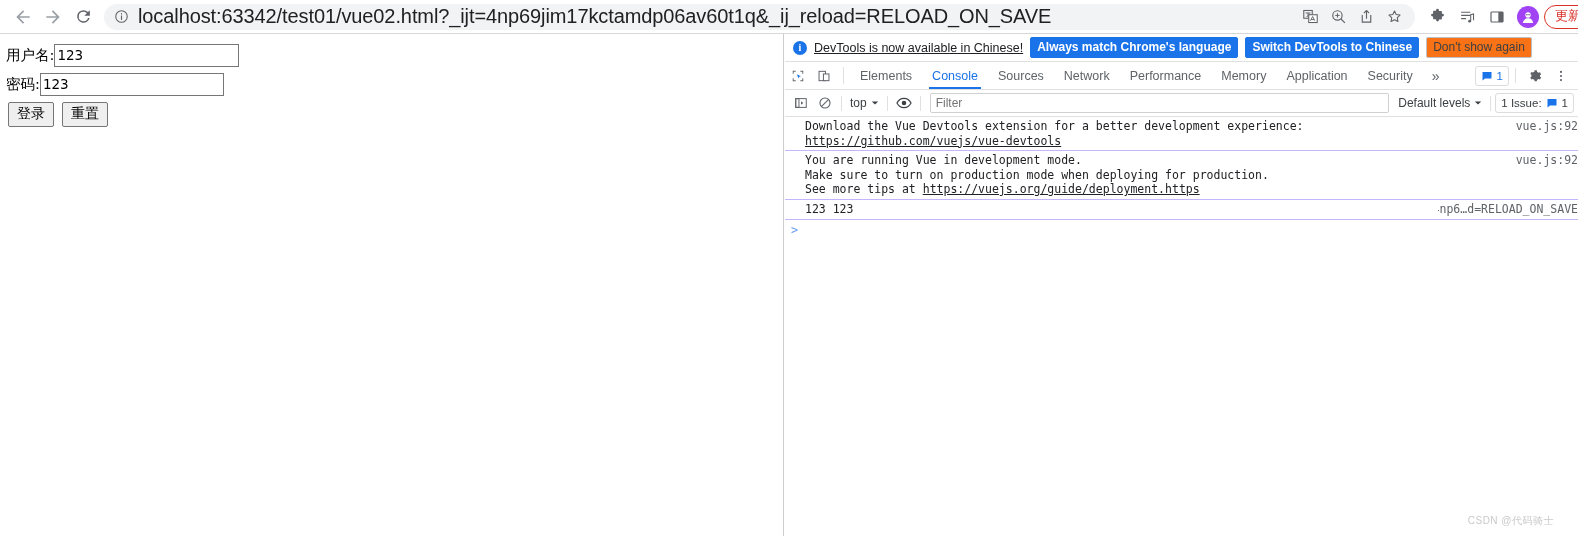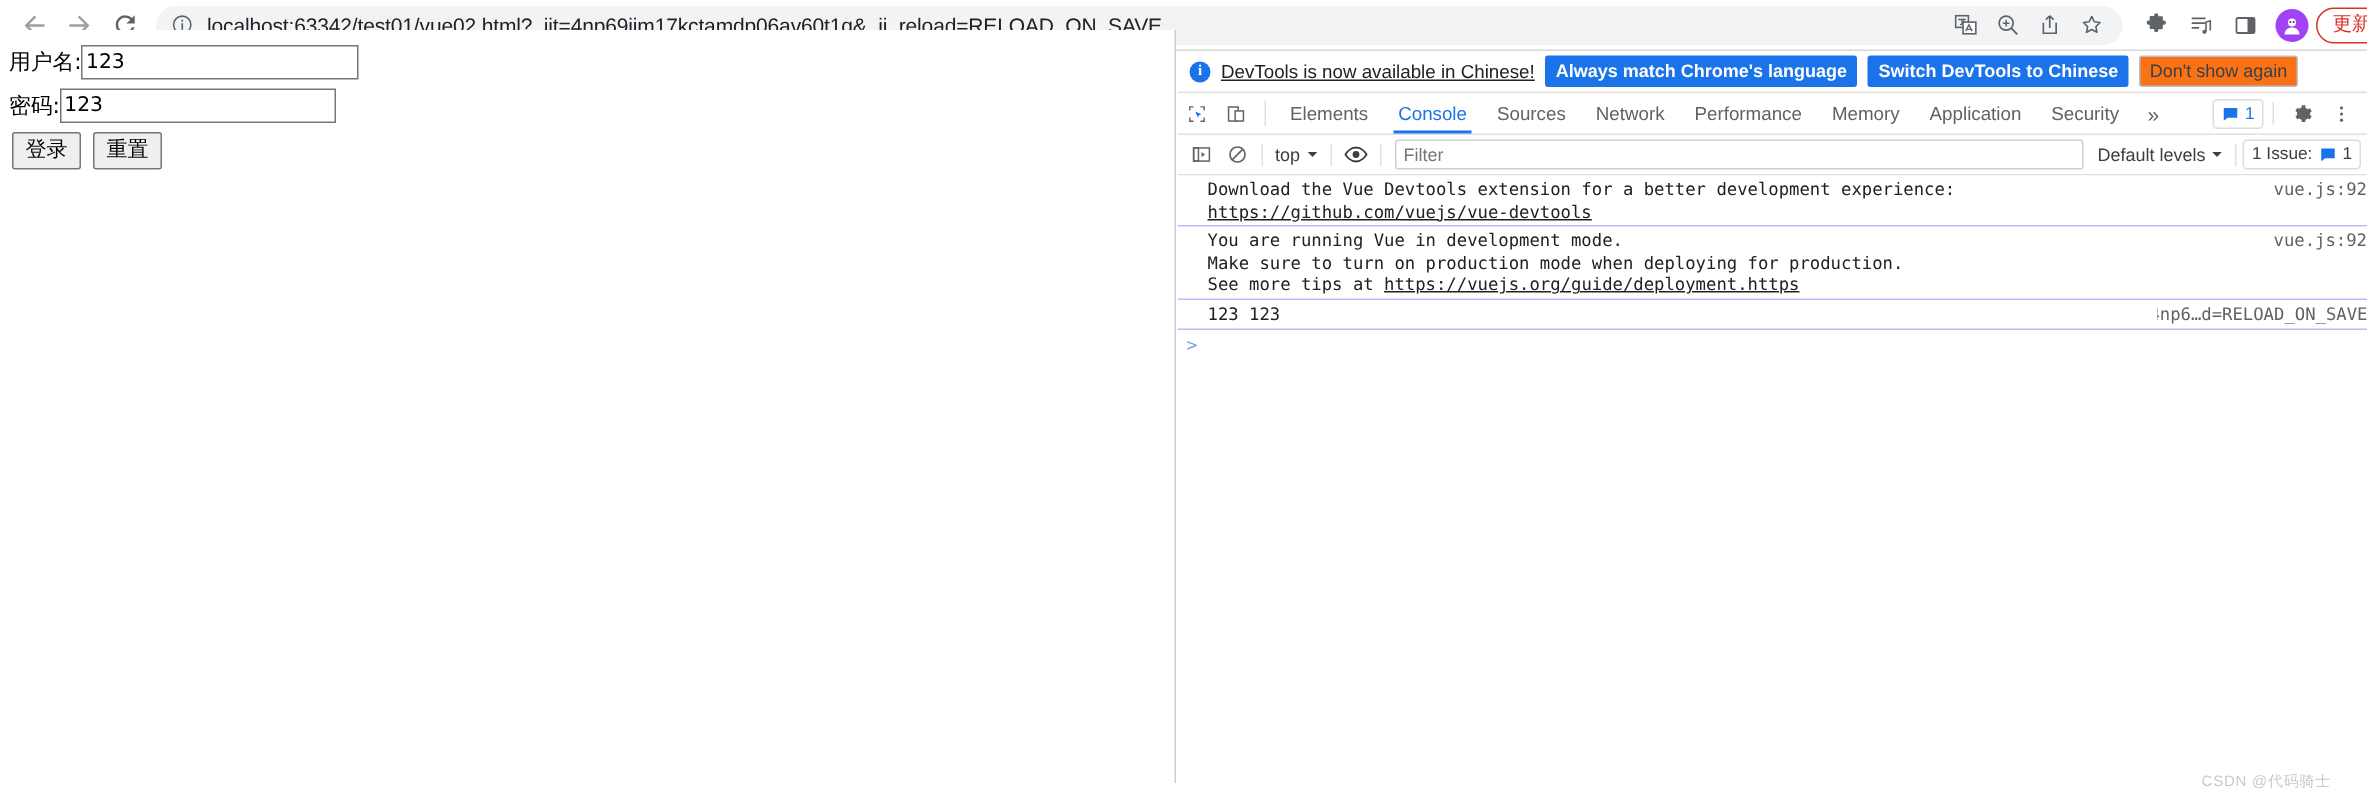--- a/index.html
+++ b/index.html
@@ -48,21 +48,21 @@
     box-sizing: border-box;
     min-width: 0;
   }
   .omnibox-info {
     width: 18px; height: 18px;
     flex: 0 0 auto;
     display: flex; align-items: center; justify-content: center;
     margin-right: 8px;
   }
   .omnibox-url {
-    font-size: 14px;
+    font-size: 20px;
     color: #202124;
     white-space: nowrap;
     overflow: hidden;
     letter-spacing: -0.1px;
   }
   .omnibox-icons {
     display: flex; align-items: center;
     flex: 0 0 auto;
     margin-left: auto;
   }
@@ -100,21 +100,21 @@
   .toolbar-shadow {
     position: absolute;
     left: 0; top: 33px;
     width: 1578px; height: 1px;
     background: #d8d8d8;
   }
 
   
   .page-area {
     position: absolute;
-    left: 0; top: 20px;
+    left: 0; top: 34px;
     width: 784px;
     height: 502px;
     background: #ffffff;
     border-right: 1px solid #cdcdcd;
     box-sizing: border-box;
   }
   .form-row {
     display: flex;
     align-items: center;
     padding-left: 6px;

